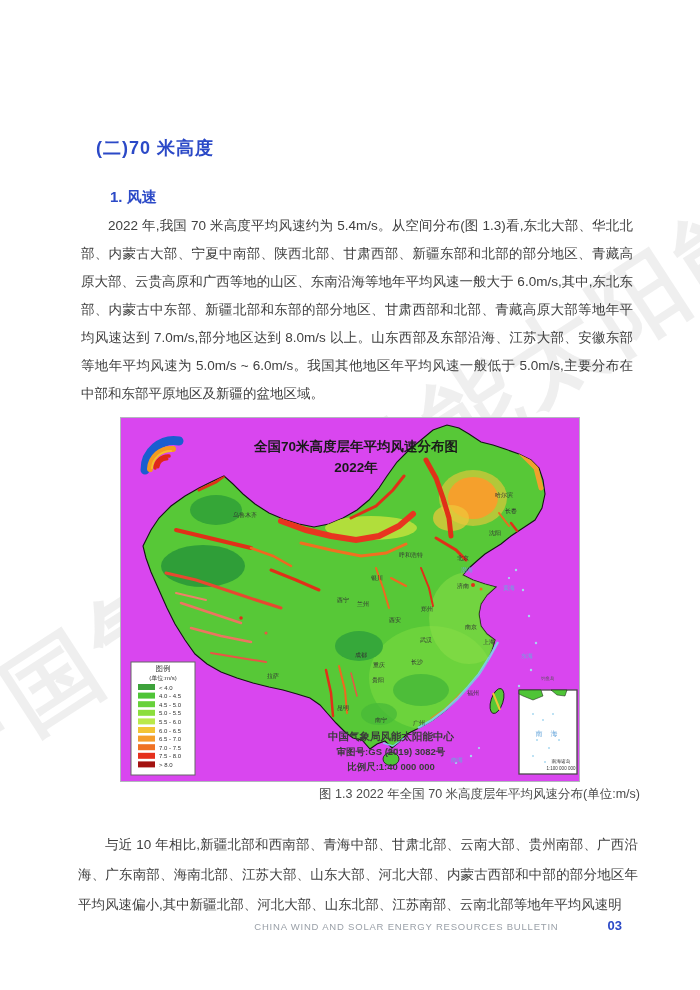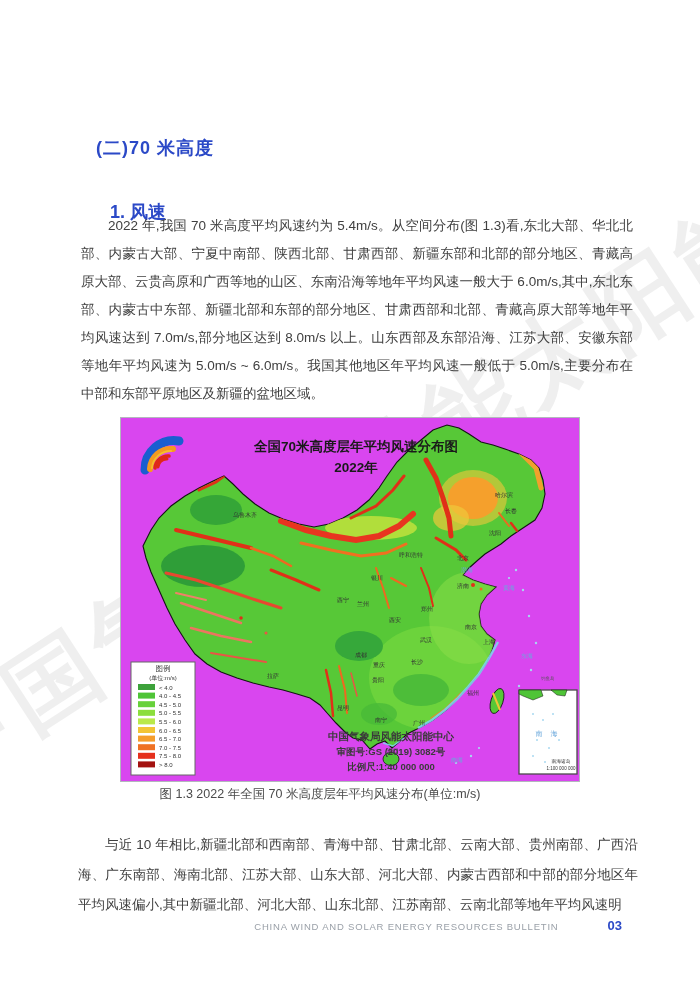--- a/index.html
+++ b/index.html
@@ -2,26 +2,26 @@
 <html><head>
 <meta charset="utf-8">
 <style>
   html,body{margin:0;padding:0;background:#ffffff;}
   .page{position:relative;width:700px;height:990px;background:#ffffff;overflow:hidden;
         font-family:"Liberation Sans","DejaVu Sans",sans-serif;}
   .watermark{position:absolute;left:-70px;top:700px;width:1200px;font-size:92px;font-weight:bold;
         color:rgba(130,130,135,0.13);letter-spacing:8px;transform:rotate(-33deg);transform-origin:0 50%;
         white-space:nowrap;pointer-events:none;}
   .h1{position:absolute;left:96px;top:136px;font-size:18px;font-weight:bold;color:#2b49c7;letter-spacing:1px;}
-  .h2{position:absolute;left:110px;top:200px;font-size:18px;font-weight:bold;color:#2b49c7;}
+  .h2{position:absolute;left:110px;top:188px;font-size:15px;font-weight:bold;color:#2b49c7;}
   .para{position:absolute;color:#404040;font-size:13.5px;text-align:justify;text-indent:2em;}
   .p1{left:81px;top:212px;width:552px;line-height:28px;}
   .p2{left:78px;top:830px;width:560px;line-height:30px;}
   .figure{position:absolute;left:120px;top:417px;width:458px;height:363px;border:1px solid #b3b7bd;background:#d946ef;}
-  .caption{position:absolute;left:0;top:786px;width:640px;text-align:center;font-size:12.5px;color:#4a4a4a;}
+  .caption{position:absolute;left:0;top:786px;width:640px;text-align:right;font-size:12.5px;color:#4a4a4a;}
   .footer{position:absolute;top:918px;right:78px;display:flex;align-items:baseline;gap:30px;}
   .footer .ftext{font-size:9.5px;letter-spacing:0.8px;color:#9aa0a8;}
   .footer .fpage{font-size:13px;font-weight:bold;color:#2b49c7;margin-left:19px;}
   svg text{font-family:"Liberation Sans","DejaVu Sans",sans-serif;}
 </style>
 </head>
 <body>
 
 <div class="page">
 

